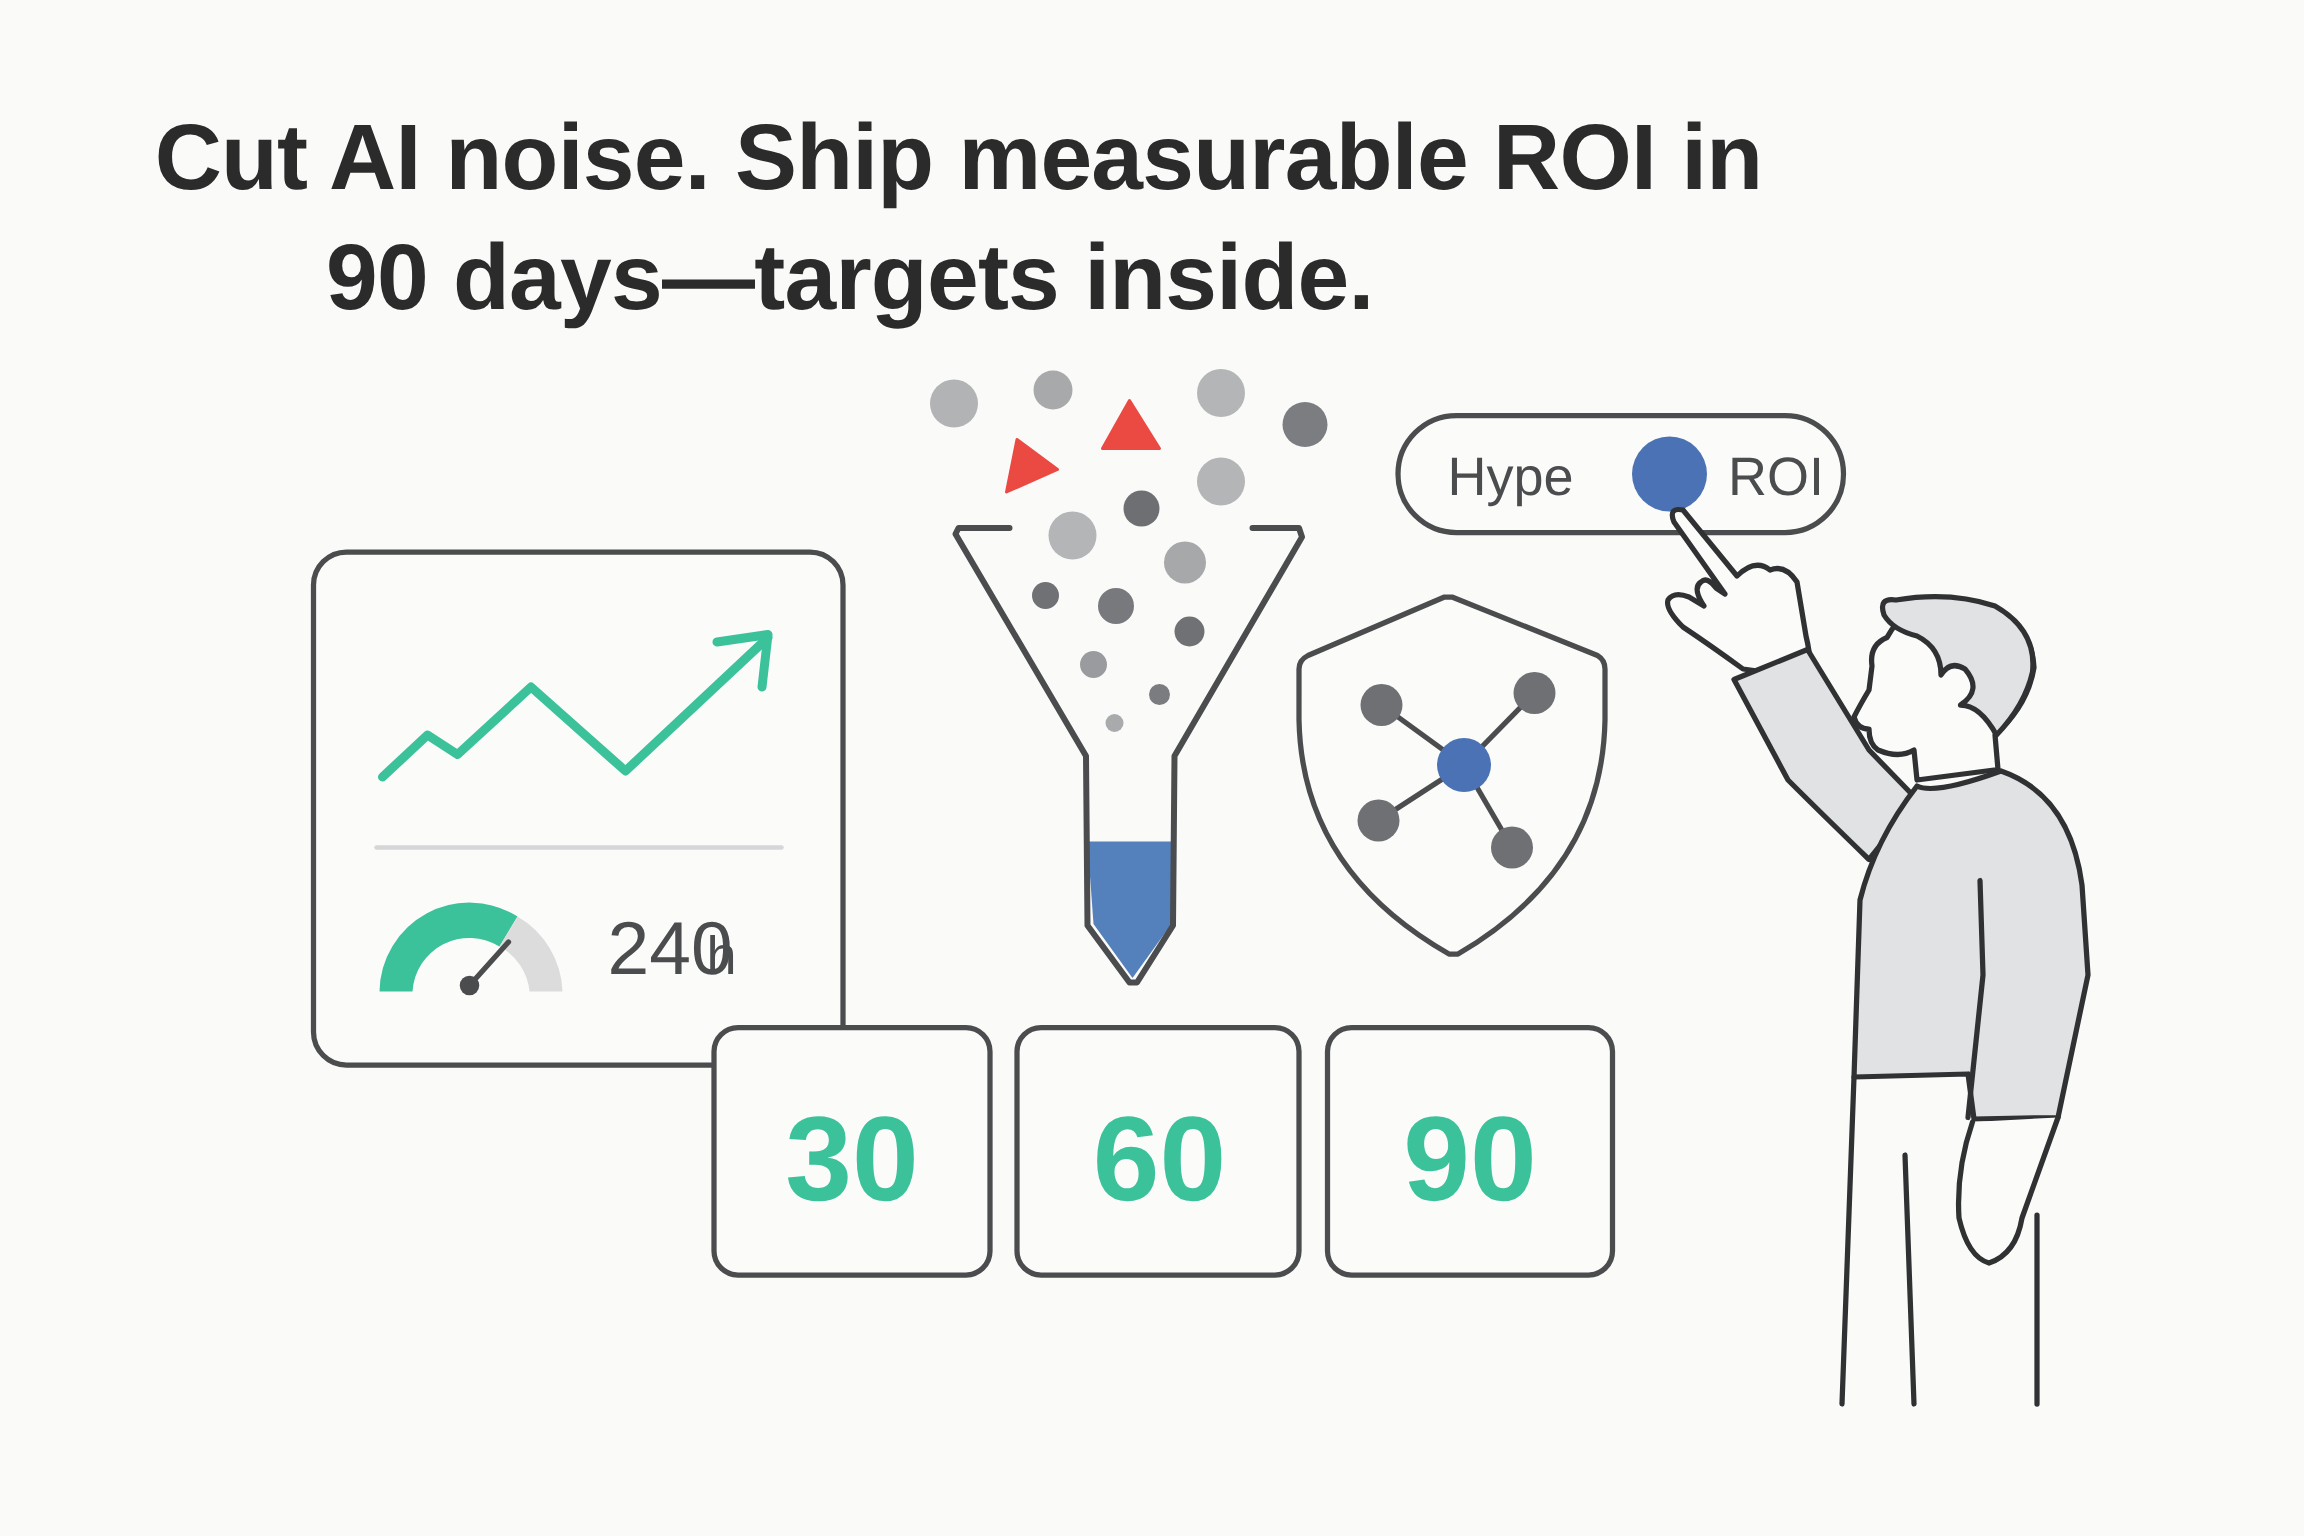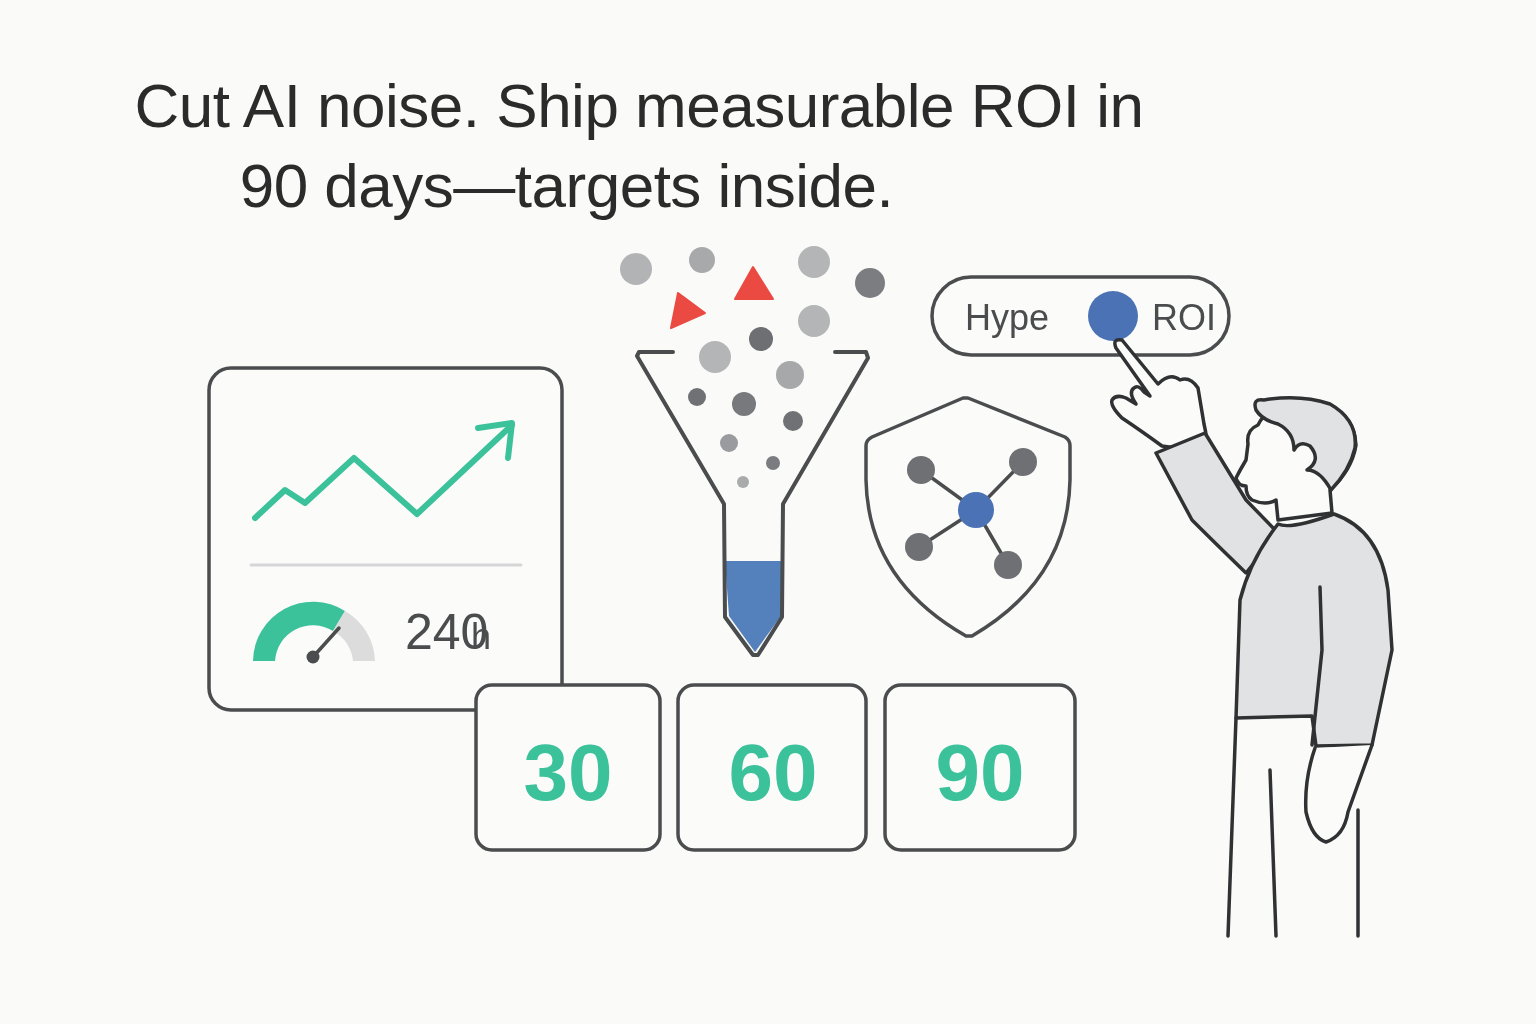--- a/index.html
+++ b/index.html
@@ -1,17 +1,17 @@
 <!DOCTYPE html>
 <html><head>
 <meta charset="utf-8">
 <style>
   html, body { margin:0; padding:0; }
   body { width:1536px; height:1024px; background:#fafaf9; position:relative; overflow:hidden; font-family:"Liberation Sans", sans-serif; }
-  .headline { position:absolute; left:0; width:1308px; top:66px; text-align:center; color:#2b2b2b; font-weight:400; font-size:62px; line-height:80px; letter-spacing:-0.5px; }
+  .headline { position:absolute; left:0; width:1308px; top:66px; text-align:center; color:#2b2b2b; font-weight:700; font-size:62px; line-height:80px; letter-spacing:-0.5px; }
   .headline .l1 { display:block; margin-left:-30px; }
   .headline .l2 { display:block; margin-left:-175px; }
   svg.art { position:absolute; left:0; top:0; }
   .lbl { font-family:"Liberation Sans", sans-serif; }
 </style>
 </head>
 <body>
 
 <div class="headline">
   <span class="l1">Cut AI noise. Ship measurable ROI in</span>

